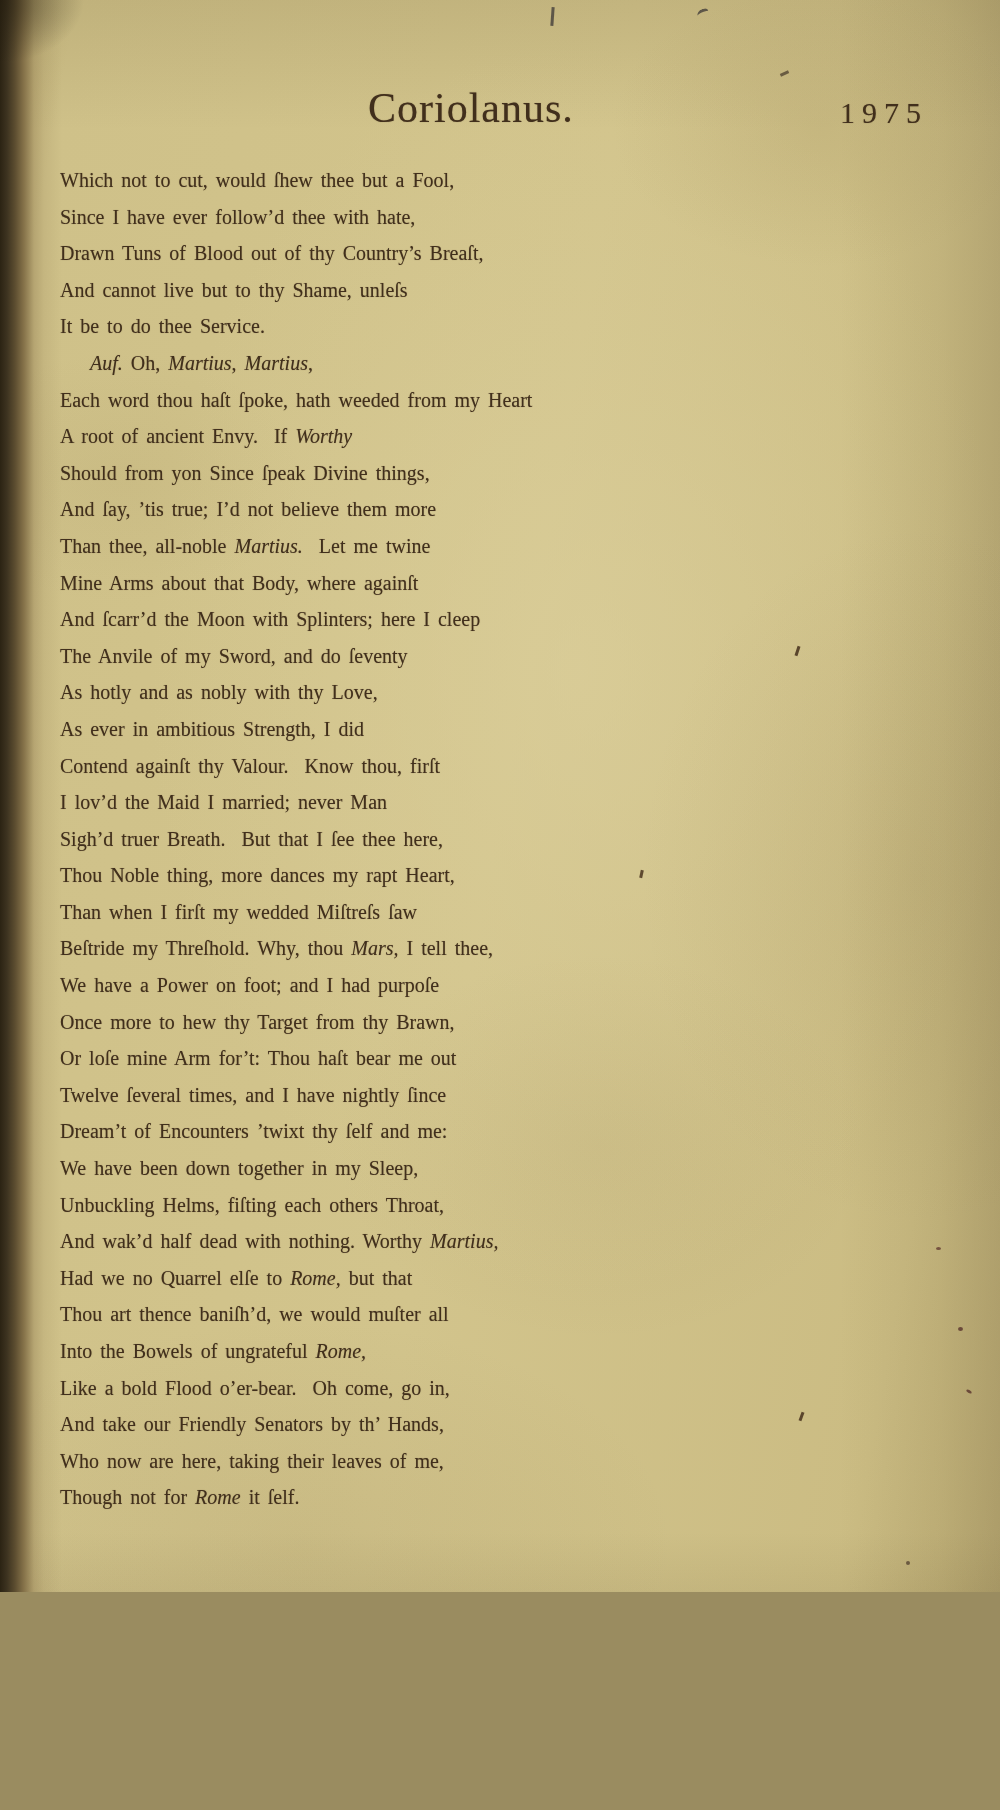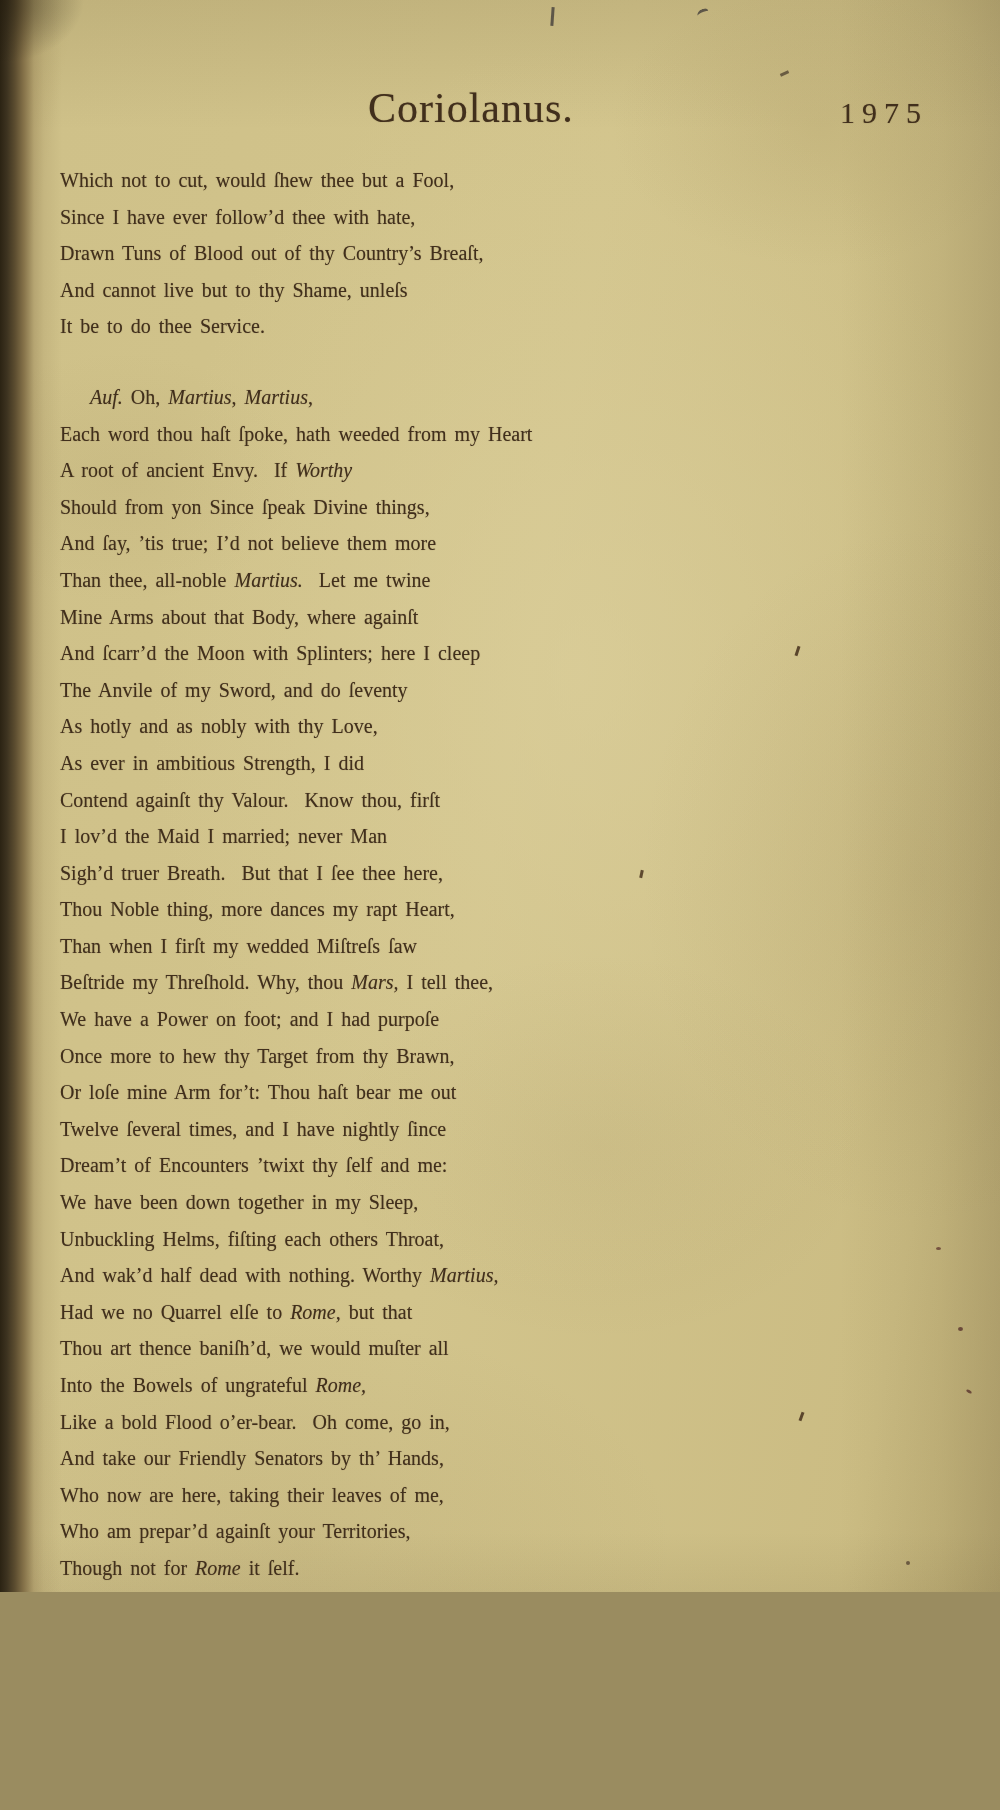--- a/index.html
+++ b/index.html
@@ -47,21 +47,21 @@
     font-size:30px;letter-spacing:7px;
     text-shadow:0 0 1px rgba(65,47,28,.45);
     margin-left:40px;
   }
   .text-block{
     position:absolute;top:162px;left:60px;width:750px;
     font-size:20px;line-height:36.6px;word-spacing:3px;
     text-shadow:0 0 1px rgba(65,47,28,.4);
   }
   .line{white-space:pre-wrap;height:36.6px;}
-  .line.indent{padding-left:30px;margin-top:34px;}
+  .line.indent{padding-left:30px;}
   .it{font-style:italic;}
   .footer-sig{
     position:absolute;top:1630px;left:505px;font-size:30px;
     text-shadow:0 0 1px rgba(65,47,28,.4);
   }
   .footer-catch{
     position:absolute;top:1642px;left:830px;font-size:29px;font-style:italic;
     text-shadow:0 0 1px rgba(65,47,28,.4);
   }
   
@@ -120,21 +120,20 @@
       <div class="line"><span>Dream’t of Encounters ’twixt thy ſelf and me:</span></div>
       <div class="line"><span>We have been down together in my Sleep,</span></div>
       <div class="line"><span>Unbuckling Helms, fiſting each others Throat,</span></div>
       <div class="line"><span>And wak’d half dead with nothing. Worthy </span><span class="it">Martius,</span></div>
       <div class="line"><span>Had we no Quarrel elſe to </span><span class="it">Rome,</span><span> but that</span></div>
       <div class="line"><span>Thou art thence baniſh’d, we would muſter all</span></div>
       <div class="line"><span>Into the Bowels of ungrateful </span><span class="it">Rome,</span></div>
       <div class="line"><span>Like a bold Flood o’er-bear.  Oh come, go in,</span></div>
       <div class="line"><span>And take our Friendly Senators by th’ Hands,</span></div>
       <div class="line"><span>Who now are here, taking their leaves of me,</span></div>
-      <div class="line"><span>Who am prepar’d againſt your Territories,</span></div>
       <div class="line"><span>Though not for </span><span class="it">Rome</span><span> it ſelf.</span></div>
     </div>
 
   <div class="footer-sig">Ff 4</div>
   <div class="footer-catch">Cor·</div>
 
   <div class="speck m1"></div>
   <div class="speck m2"></div>
   <div class="speck m3"></div>
   <div class="speck m4"></div>

